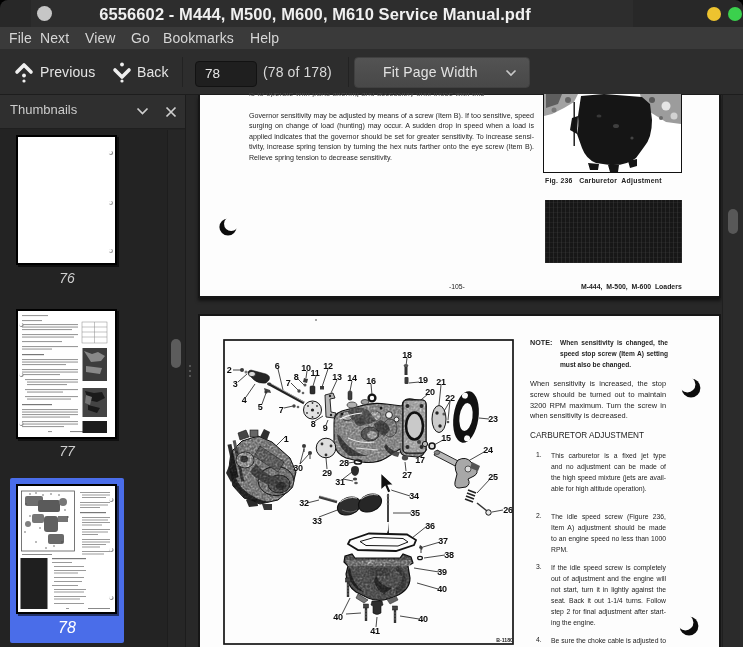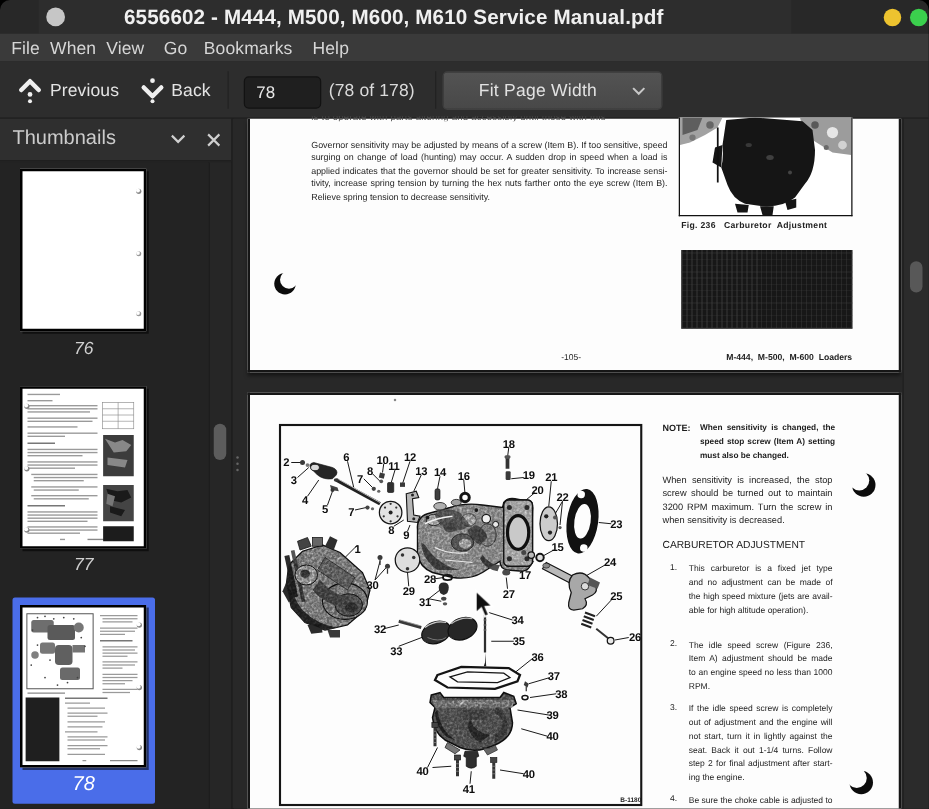--- a/index.html
+++ b/index.html
@@ -18,21 +18,21 @@
   #menubar{position:absolute;left:0;top:27px;width:743px;height:22px;background:#3a3a3a;color:#d6d6d6;font-size:14px;letter-spacing:0.1px;}
   #menubar span{position:absolute;top:0;line-height:22px;}
   
   #toolbar{position:absolute;left:0;top:49px;width:743px;height:46px;background:#2d2d2d;border-bottom:1px solid #1d1d1d;}
   #toolbar .lbl{position:absolute;color:#e4e4e4;font-size:14px;line-height:46px;top:0;letter-spacing:0.1px;}
   .tsep{position:absolute;top:8px;width:1px;height:30px;background:#222;}
   #pginput{position:absolute;left:195px;top:12px;width:62px;height:26px;background:#1f1f1f;border:1px solid #121212;border-radius:4px;color:#e8e8e8;font-size:13.5px;line-height:24px;padding-left:9px;}
   #combo{position:absolute;left:354px;top:8px;width:176px;height:31px;background:linear-gradient(#535353,#484848);border:1px solid #404040;border-radius:4px;color:#e2e2e2;font-size:14px;line-height:29px;padding-left:28px;letter-spacing:0.2px;}
   
   #sidebar{position:absolute;left:0;top:95px;width:186px;height:552px;background:#232323;border-right:1px solid #1c1c1c;}
-  #sidehead{position:absolute;left:0;top:0;width:185px;height:34px;background:#2f2f2f;border-bottom:1px solid #1f1f1f;color:#cccccc;font-size:16px;}
+  #sidehead{position:absolute;left:0;top:0;width:185px;height:34px;background:#2f2f2f;border-bottom:1px solid #1f1f1f;color:#cccccc;font-size:13px;}
   #thumbs{position:absolute;left:0;top:35px;width:185px;height:517px;background:#232323;}
   .thumblabel{position:absolute;width:104px;text-align:center;color:#cfcfcf;font-size:14px;font-style:italic;}
   .pagethumb{position:absolute;background:#fff;border:2px solid #000;box-shadow:2px 2px 0 rgba(0,0,0,0.55);}
   #sel78{position:absolute;left:10px;top:348px;width:114px;height:165px;background:#4a6de9;border-radius:2px;}
   #sbtrack{position:absolute;left:167px;top:0px;width:18px;height:517px;background:#262626;border-left:1px solid #1d1d1d;}
   #sbhandle{position:absolute;left:3px;top:209px;width:10px;height:29px;background:#5c5c5c;border-radius:5px;}
   
   #main{position:absolute;left:187px;top:95px;width:556px;height:552px;background:#282828;}
   #mscroll{position:absolute;left:535px;top:0;width:21px;height:552px;background:#2b2b2b;border-left:1px solid #1f1f1f;}
   #mshandle{position:absolute;left:5px;top:114px;width:10px;height:25px;background:#585858;border-radius:5px;}
@@ -46,21 +46,21 @@
 <div id="win">
   <div id="titlebar">
     <div id="appicon"></div>
     <div id="title">6556602 - M444, M500, M600, M610 Service Manual.pdf</div>
     <div class="tl" id="tl1"></div>
       <div class="tl" id="tl2"></div>
       <div class="tl" id="tl3"></div>
   </div>
   <div id="menubar">
     <span style="left:9px">File</span>
-    <span style="left:40px">When</span>
+    <span style="left:40px">Next</span>
     <span style="left:85px">View</span>
     <span style="left:131px">Go</span>
     <span style="left:163px">Bookmarks</span>
     <span style="left:250px">Help</span>
   </div>
   <div id="toolbar">
     <svg style="position:absolute;left:14px;top:13px" width="20" height="21" viewBox="0 0 20 21">
       <path d="M3 10 L10 3 L17 10" fill="none" stroke="#efefef" stroke-width="3.6" stroke-linecap="round" stroke-linejoin="round"></path>
       <circle cx="10" cy="13.5" r="1.9" fill="#efefef"></circle>
         <circle cx="10" cy="19" r="1.6" fill="#efefef"></circle>

